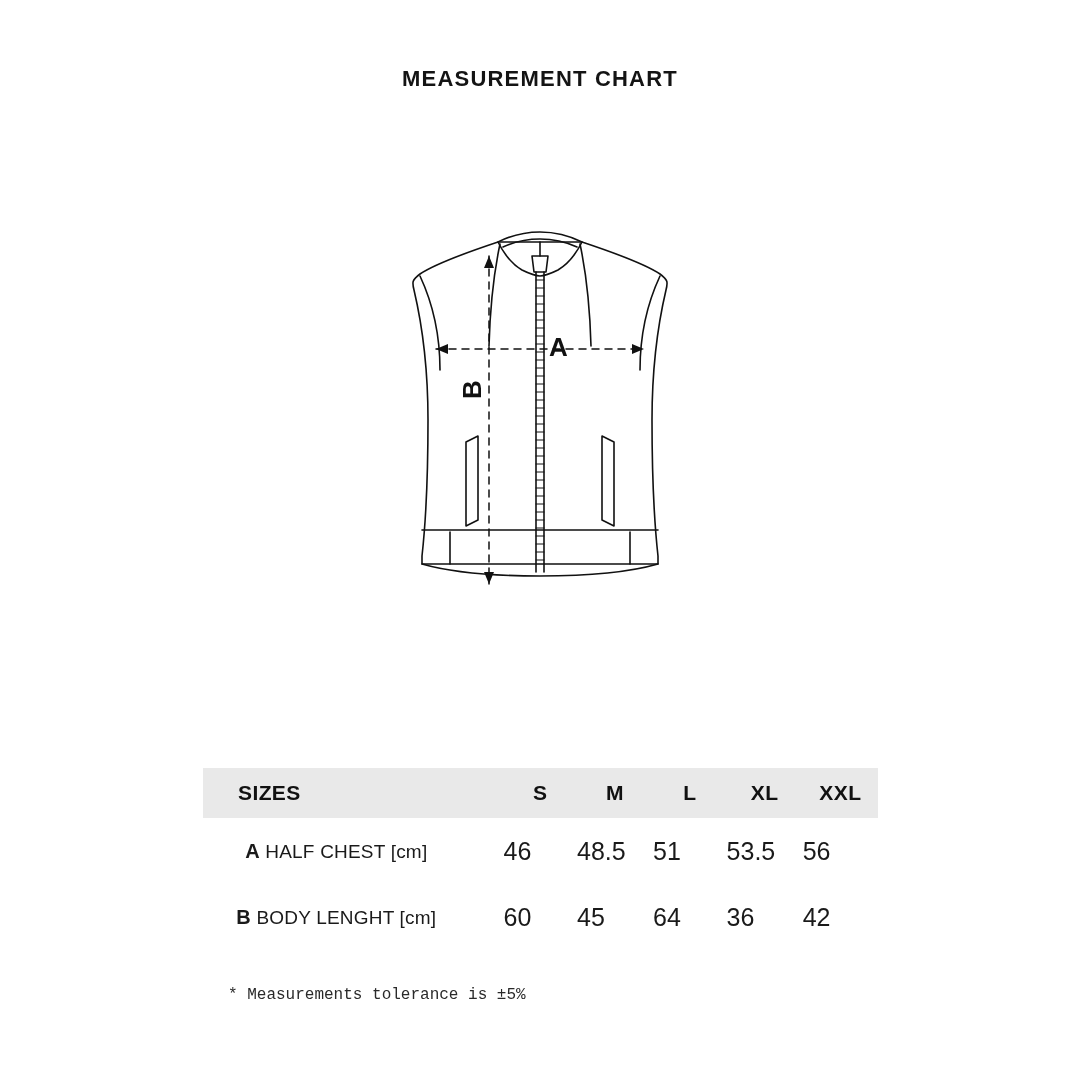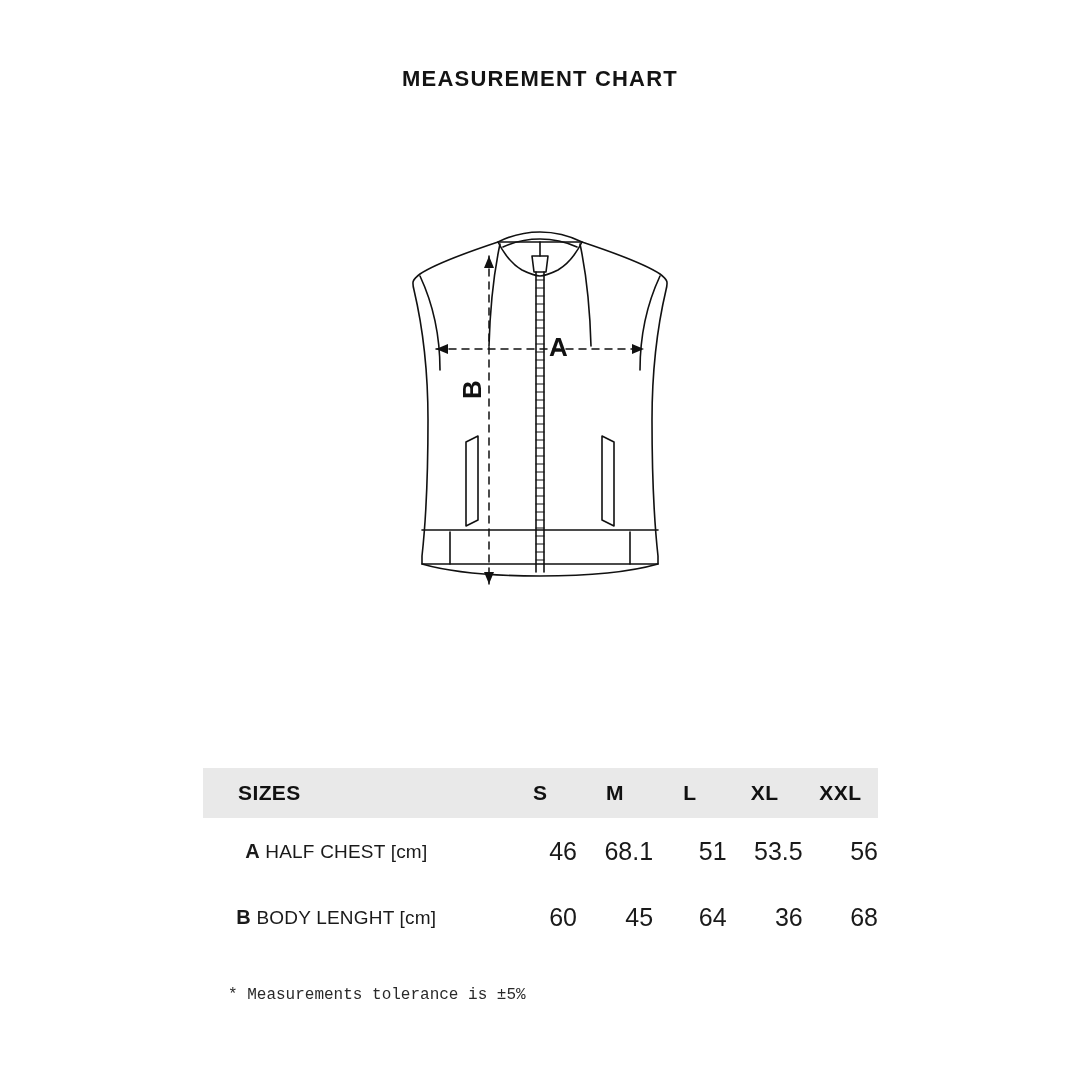--- a/index.html
+++ b/index.html
@@ -82,21 +82,21 @@
     letter-spacing: 0.4px;
   }
   .size-table thead th.label-col {
     text-align: left;
     padding-left: 35px;
   }
   .size-table tbody td {
     height: 66px;
     font-size: 25px;
     color: #1a1a1a;
-    text-align: right;
+    text-align: left;
     font-weight: normal;
   }
   .size-table tbody td.row-label {
     text-align: center;
     padding-right: 34px;
     font-size: 19px;
     letter-spacing: 0.2px;
     white-space: nowrap;
   }
   .size-table tbody td.row-label .key {
@@ -190,29 +190,29 @@
       <th class="col-size">M</th>
       <th class="col-size">L</th>
       <th class="col-size">XL</th>
       <th class="col-size">XXL</th>
     </tr>
   </thead>
   <tbody>
     <tr>
       <td class="row-label"><span class="key">A</span> <span>HALF CHEST [cm]</span></td>
       <td>46</td>
-      <td>68.1</td>
+      <td>48.5</td>
       <td>51</td>
       <td>53.5</td>
       <td>56</td>
     </tr>
     <tr>
       <td class="row-label"><span class="key">B</span> <span>BODY LENGHT [cm]</span></td>
       <td>60</td>
       <td>45</td>
       <td>64</td>
       <td>36</td>
-      <td>68</td>
+      <td>42</td>
     </tr>
   </tbody>
 </table>
 
 <div class="footnote">* Measurements tolerance is ±5%</div>
 
 </body></html>

